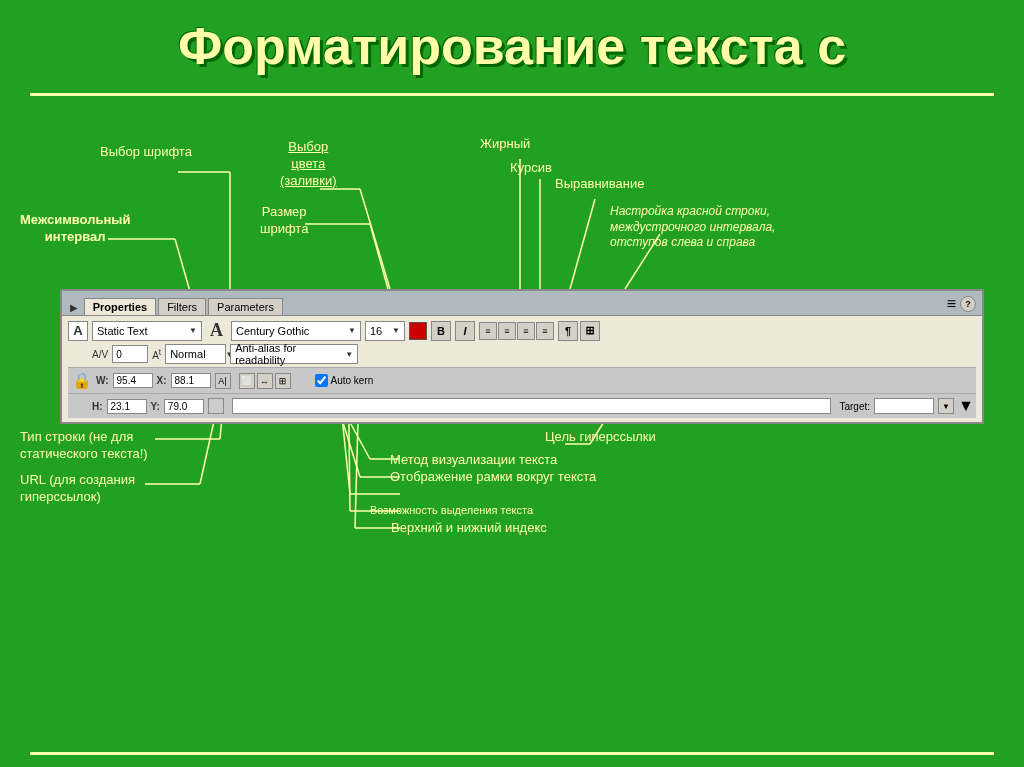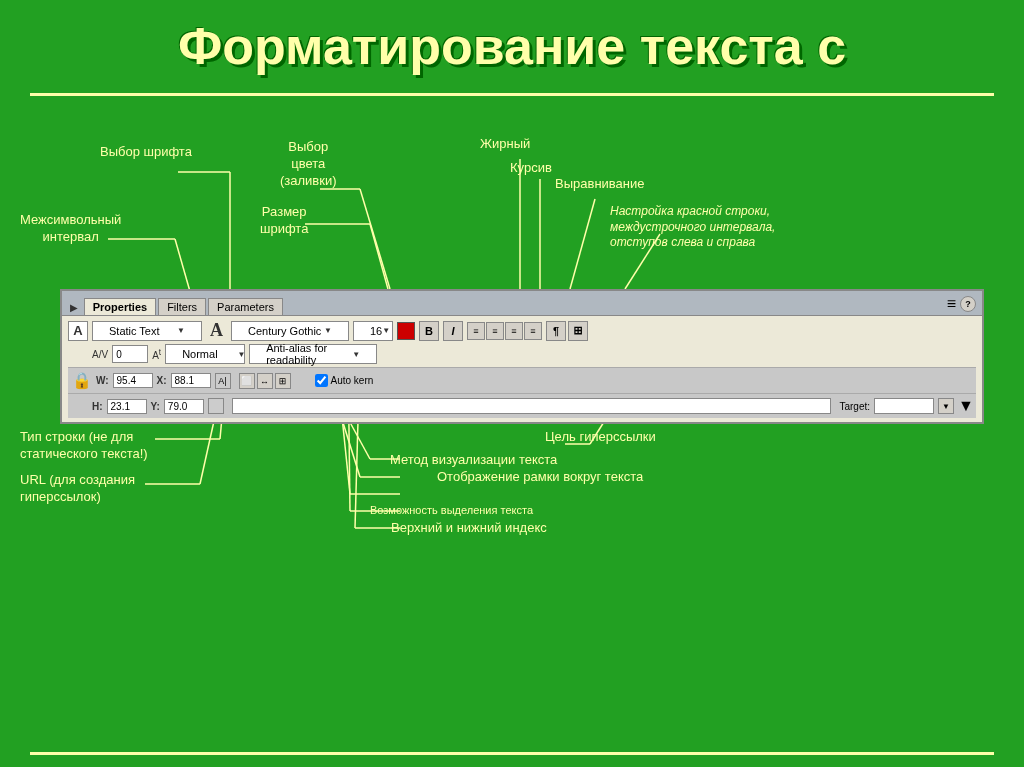--- a/index.html
+++ b/index.html
@@ -111,21 +111,21 @@
       align-items: center;
       justify-content: center;
       font-weight: bold;
       font-size: 13px;
       color: #333;
     }
 
     .dropdown-field {
       background: #fff;
       border: 1px solid #888;
-      padding: 1px 16px;
+      padding: 1px 4px;
       font-size: 11px;
       display: flex;
       align-items: center;
       justify-content: space-between;
       height: 20px;
     }
 
     .dropdown-field .arrow {
       font-size: 8px;
       color: #333;
@@ -137,21 +137,21 @@
 
     .font-letter {
       font-size: 18px;
       font-weight: bold;
       color: #333;
       margin: 0 4px;
       font-family: serif;
     }
 
     .font-name-dropdown {
-      width: 118px;
+      width: 130px;
     }
 
     .font-size-dropdown {
       width: 40px;
     }
 
     .color-box {
       width: 18px;
       height: 18px;
       background: #cc0000;
@@ -205,21 +205,21 @@
       display: flex;
       align-items: center;
     }
 
     .av-label {
       font-size: 10px;
       color: #333;
     }
 
     .normal-dropdown {
-      width: 80px;
+      width: 61px;
       gap: 20px;
     }
 
     .antialias-dropdown {
       width: 128px;
     }
 
     .dim-label {
       font-size: 10px;
       color: #333;
@@ -326,41 +326,41 @@
 
     <line x1="565" y1="340" x2="590" y2="340" stroke="#ffffaa" stroke-width="1.5"></line>
     <line x1="590" y1="340" x2="650" y2="245" stroke="#ffffaa" stroke-width="1.5"></line>
   </svg>
 
   <div class="annotation" style="top: 40px; left: 100px; text-align: center;">
     <span>Выбор
 шрифта</span>
   </div>
 
-  <div class="annotation" style="top: 35px; left: 280px; text-align: center;">
+  <div class="annotation" style="top: 35px; left: 280px; text-align: center; text-decoration: underline;">
     <span>Выбор<br>цвета<br>(заливки)</span>
   </div>
 
   <div class="annotation" style="top: 32px; left: 480px; text-align: center;">
     <span>Жирный</span>
   </div>
 
   <div class="annotation" style="top: 56px; left: 510px; text-align: center;">
     <span>Курсив</span>
   </div>
 
   <div class="annotation" style="top: 72px; left: 555px; text-align: left;">
     <span>Выравнивание</span>
   </div>
 
   <div class="annotation" style="top: 100px; left: 610px; text-align: left; font-size: 12px; font-style: italic;">
     <span>Настройка красной строки,<br>междустрочного интервала,<br>отступов слева и справа</span>
   </div>
 
-  <div class="annotation" style="top: 108px; left: 20px; text-align: center;">
+  <div class="annotation" style="top: 108px; left: 20px; text-align: center; font-weight: bold;">
     <span>Межсимвольный<br>интервал</span>
   </div>
 
   <div class="annotation" style="top: 100px; left: 260px; text-align: center;">
     <span>Размер<br>шрифта</span>
   </div>
 
   <div class="properties-panel">
 
     <div class="panel-tabs">
@@ -463,21 +463,21 @@
   </div>
 
   <div class="annotation" style="top: 368px; left: 20px; text-align: left; font-size: 13px;">
     <span>URL (для создания<br>гиперссылок)</span>
   </div>
 
   <div class="annotation" style="top: 348px; left: 390px; text-align: right; font-size: 13px;">
     <span>Метод визуализации текста</span>
   </div>
 
-  <div class="annotation" style="top: 365px; left: 390px; text-align: left; font-size: 13px; margin-left: 47px;">
+  <div class="annotation" style="top: 365px; left: 390px; text-align: left; font-size: 13px;">
     <span>Отображение рамки вокруг текста</span>
   </div>
 
 
   <div class="annotation" style="top: 399px; left: 370px; text-align: center; font-size: 11px;">
     <span>Возможность выделения текста</span>
   </div>
 
   <div class="annotation" style="top: 416px; left: 355px; text-align: left; font-size: 13px; margin-left: 36px;">
     <span>Верхний и нижний индекс</span>

